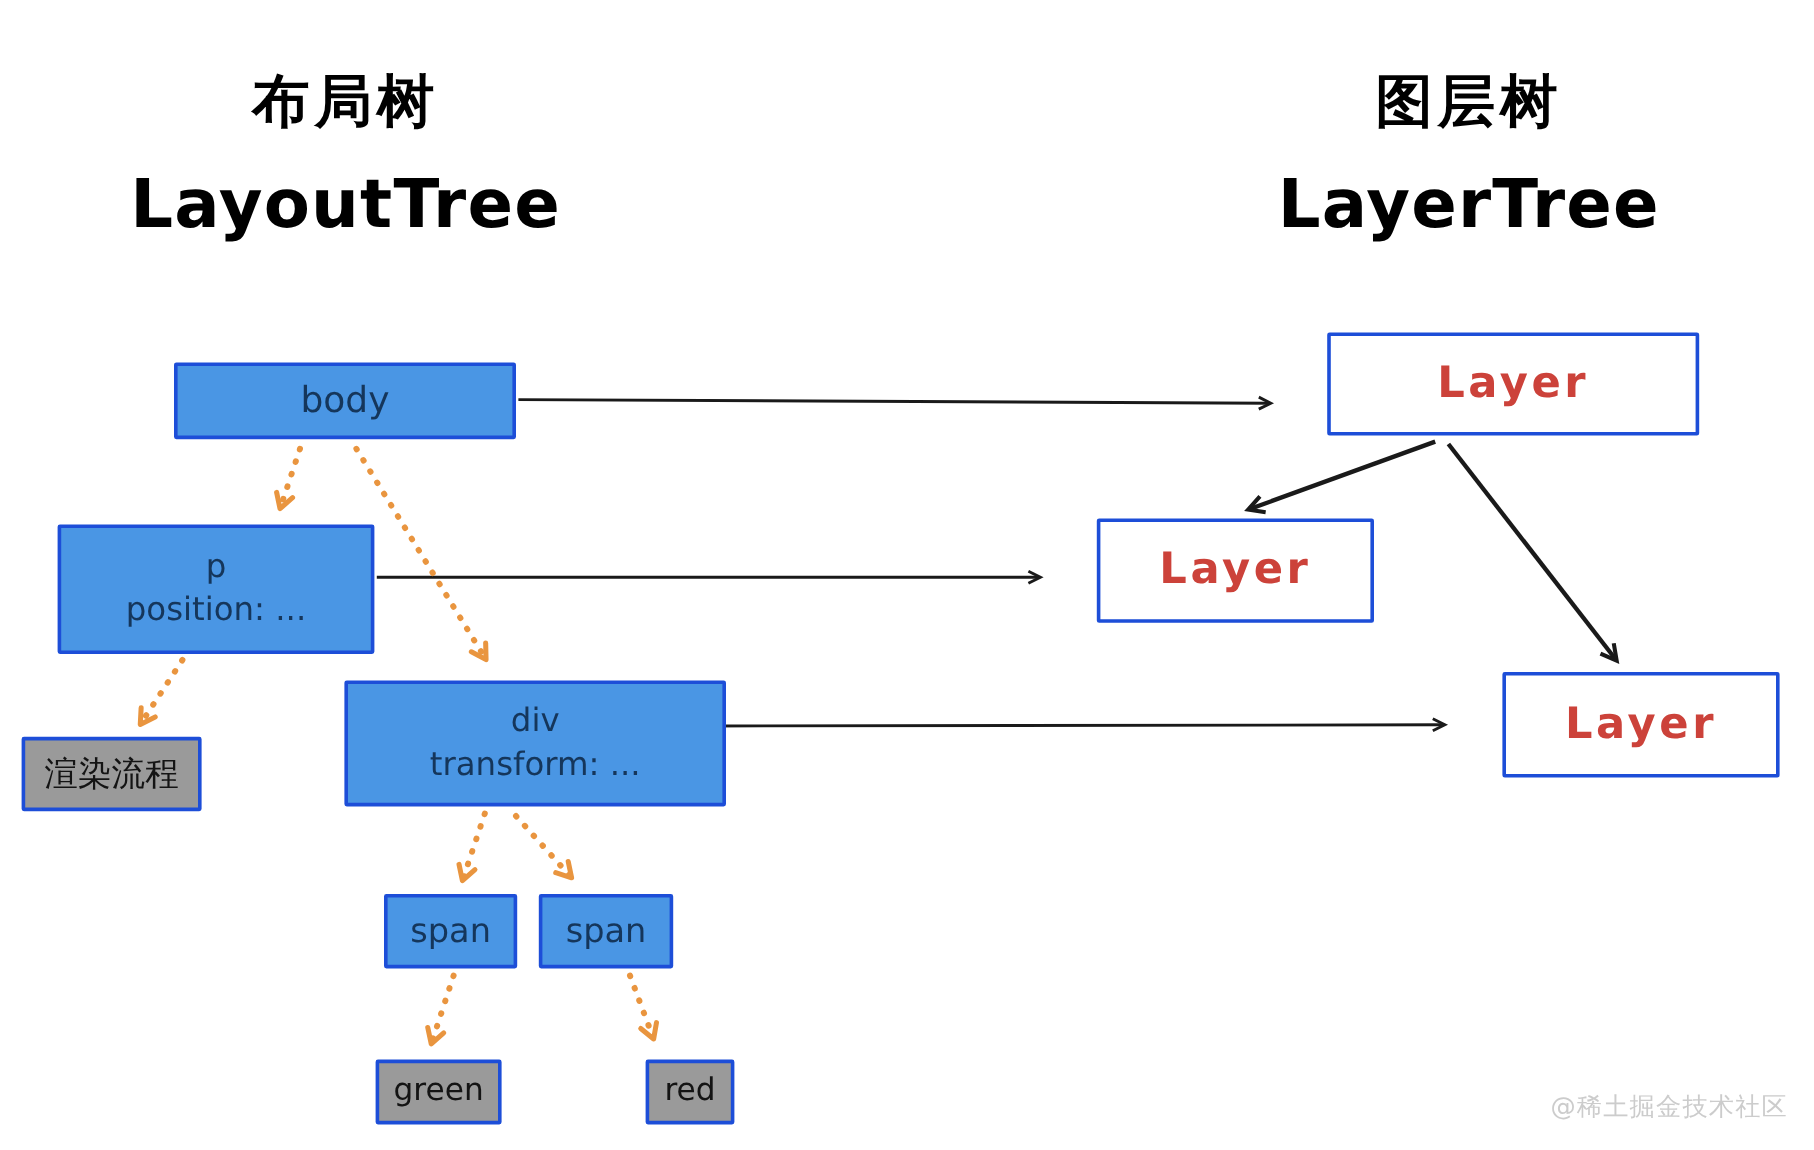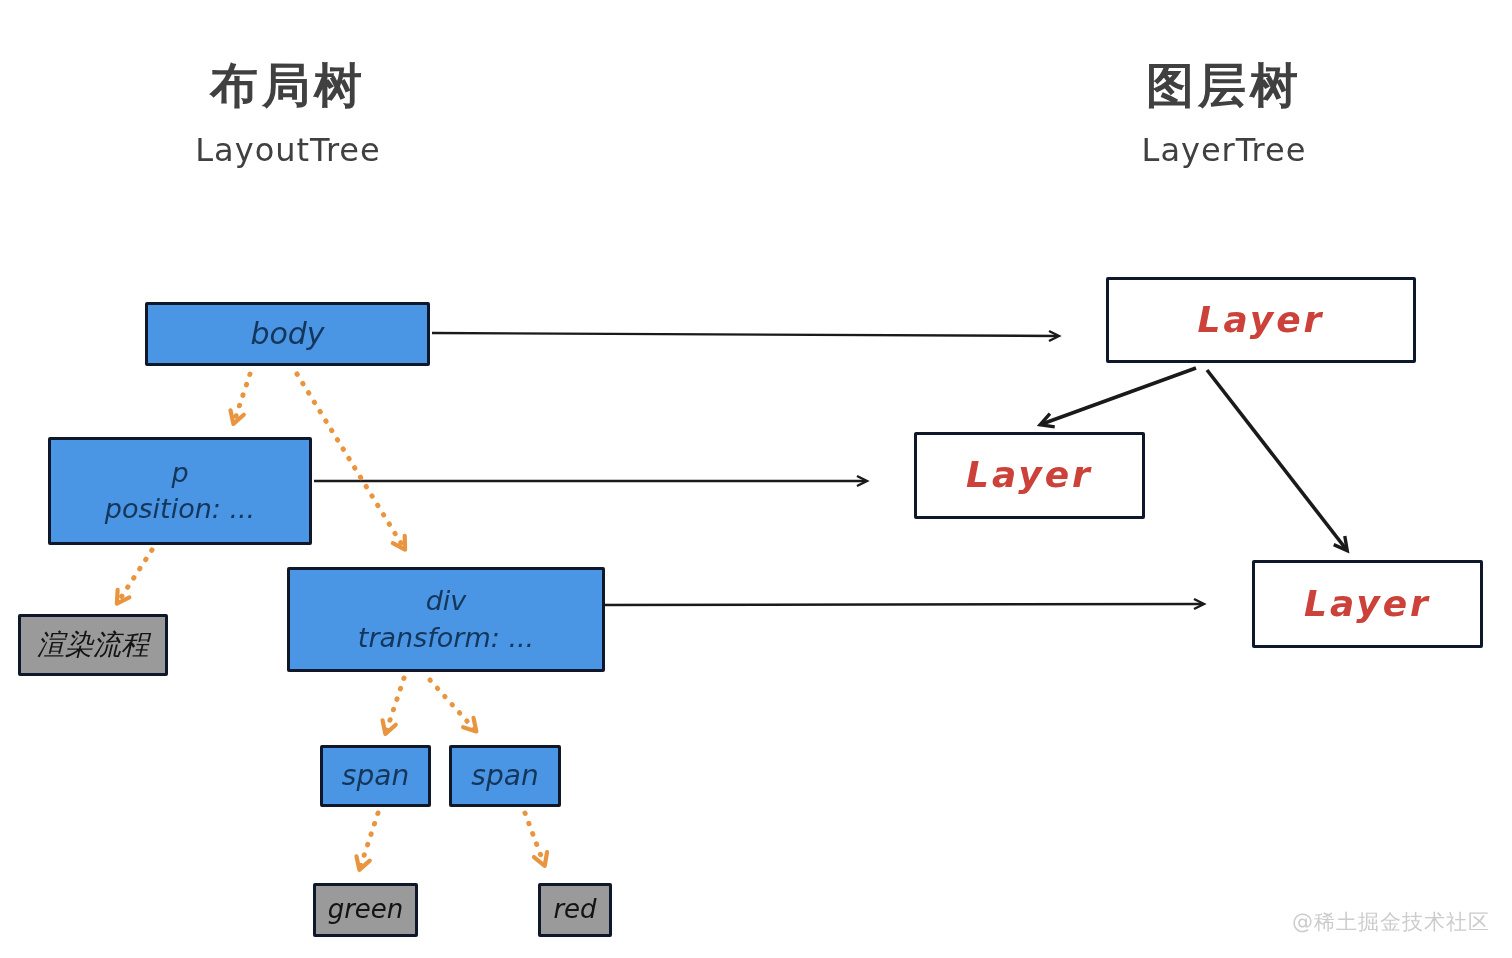--- a/index.html
+++ b/index.html
@@ -21,48 +21,47 @@
     width: 1512px;
     height: 958px;
     z-index: 1;
     pointer-events: none;
   }
   .tree-title {
     position: absolute;
     width: 400px;
     text-align: center;
     z-index: 2;
-    color: #404040;
+    color: #000000;
   }
   .tree-title .cn {
     font-size: 48px;
     font-weight: 700;
     line-height: 54px;
     letter-spacing: 4px;
   }
   .tree-title .en {
-    margin-top: 14px;
-    font-size: 32px;
-    font-weight: 400;
+    margin-top: 35px;
+    font-size: 56px;
+    font-weight: 700;
     line-height: 48px;
     letter-spacing: 1px;
   }
   .node {
     position: absolute;
     box-sizing: border-box;
-    border: 3px solid #0f172a;
+    border: 3px solid #1d4ed8;
     border-radius: 2px;
     display: flex;
     flex-direction: column;
     align-items: center;
     justify-content: center;
     text-align: right;
     z-index: 2;
     line-height: 1.35;
-    font-style: italic;
   }
   .node.blue {
     background: var(--node-blue, #4A96E4);
     color: var(--node-text-dark, #15365B);
   }
   .node.gray {
     background: var(--node-gray, #9A9A9A);
     color: #141414;
   }
   .node.layer {

